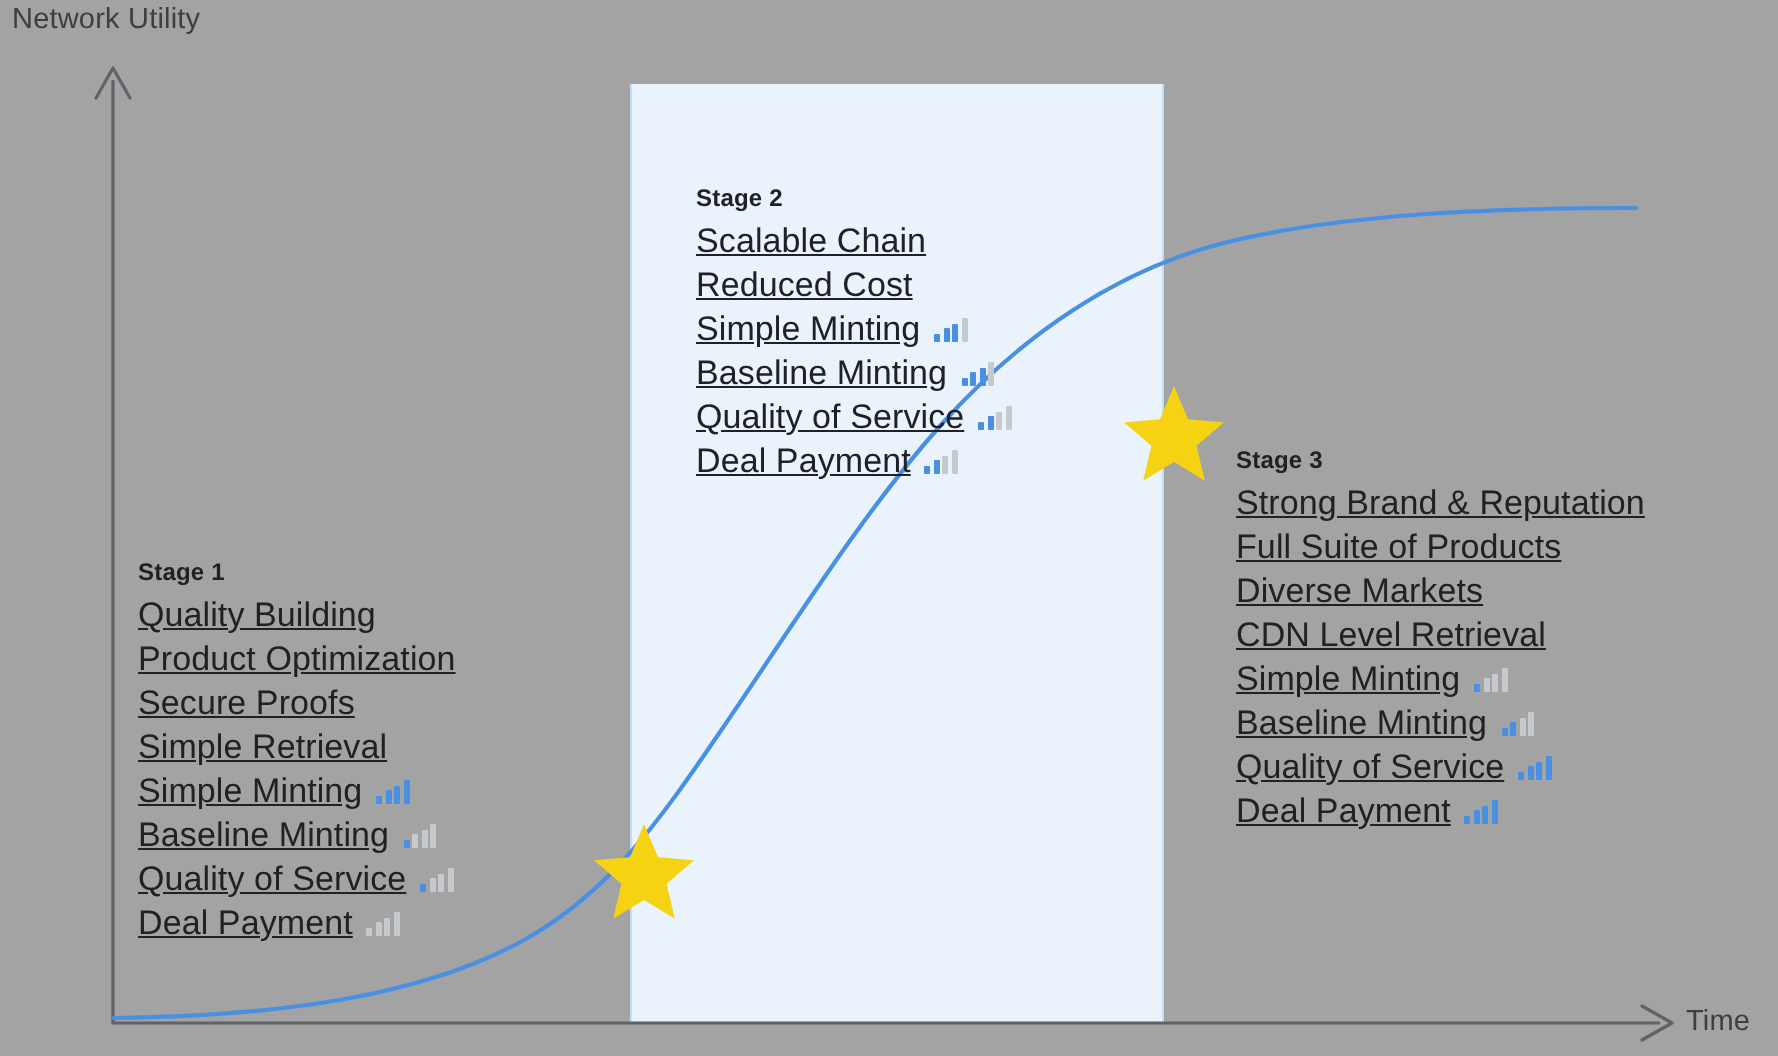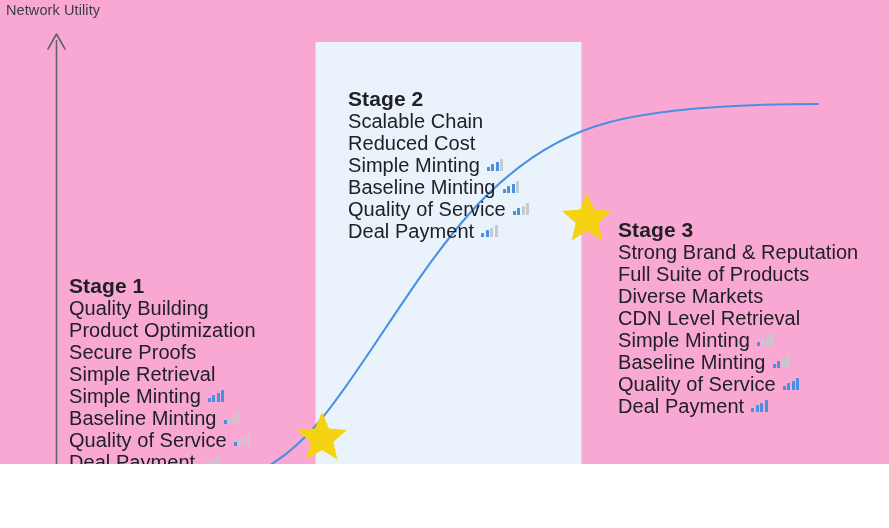--- a/index.html
+++ b/index.html
@@ -8,22 +8,22 @@
     padding: 0;
     background: #ffffff;
   }
   body {
     font-family: "Liberation Sans", sans-serif;
     -webkit-font-smoothing: antialiased;
   }
   #stage {
     position: relative;
     width: 889px;
-    height: 464px;
-    background: #f9a8d4;
+    height: 528px;
+    background: #a3a3a3;
     overflow: hidden;
   }
 
   
   #plot-svg {
     position: absolute;
     left: 0;
     top: 0;
     width: 889px;
     height: 528px;
@@ -39,35 +39,36 @@
   }
   #y-axis-title { left: 6px; top: 2px; }
   #x-axis-title { left: 843px; top: 503px; text-align: right; }
 
   
   .stage-block {
     position: absolute;
     white-space: nowrap;
   }
   .stage-heading {
-    font-size: 21px;
+    font-size: 12px;
     font-weight: bold;
     color: #202124;
     line-height: 22px;
     margin-bottom: 0px;
     letter-spacing: 0.1px;
   }
   .stage-line {
-    font-size: 20px;
+    font-size: 17px;
     color: #202124;
     line-height: 22px;
     letter-spacing: 0.05px;
     display: flex;
     align-items: center;
     height: 22px;
+    text-decoration: underline;
   }
   .stage-line .line-text { display: inline-block; }
 
   
   .signal-icon {
     display: inline-flex;
     align-items: flex-end;
     height: 12px;
     margin-left: 7px;
     gap: 1.5px;

